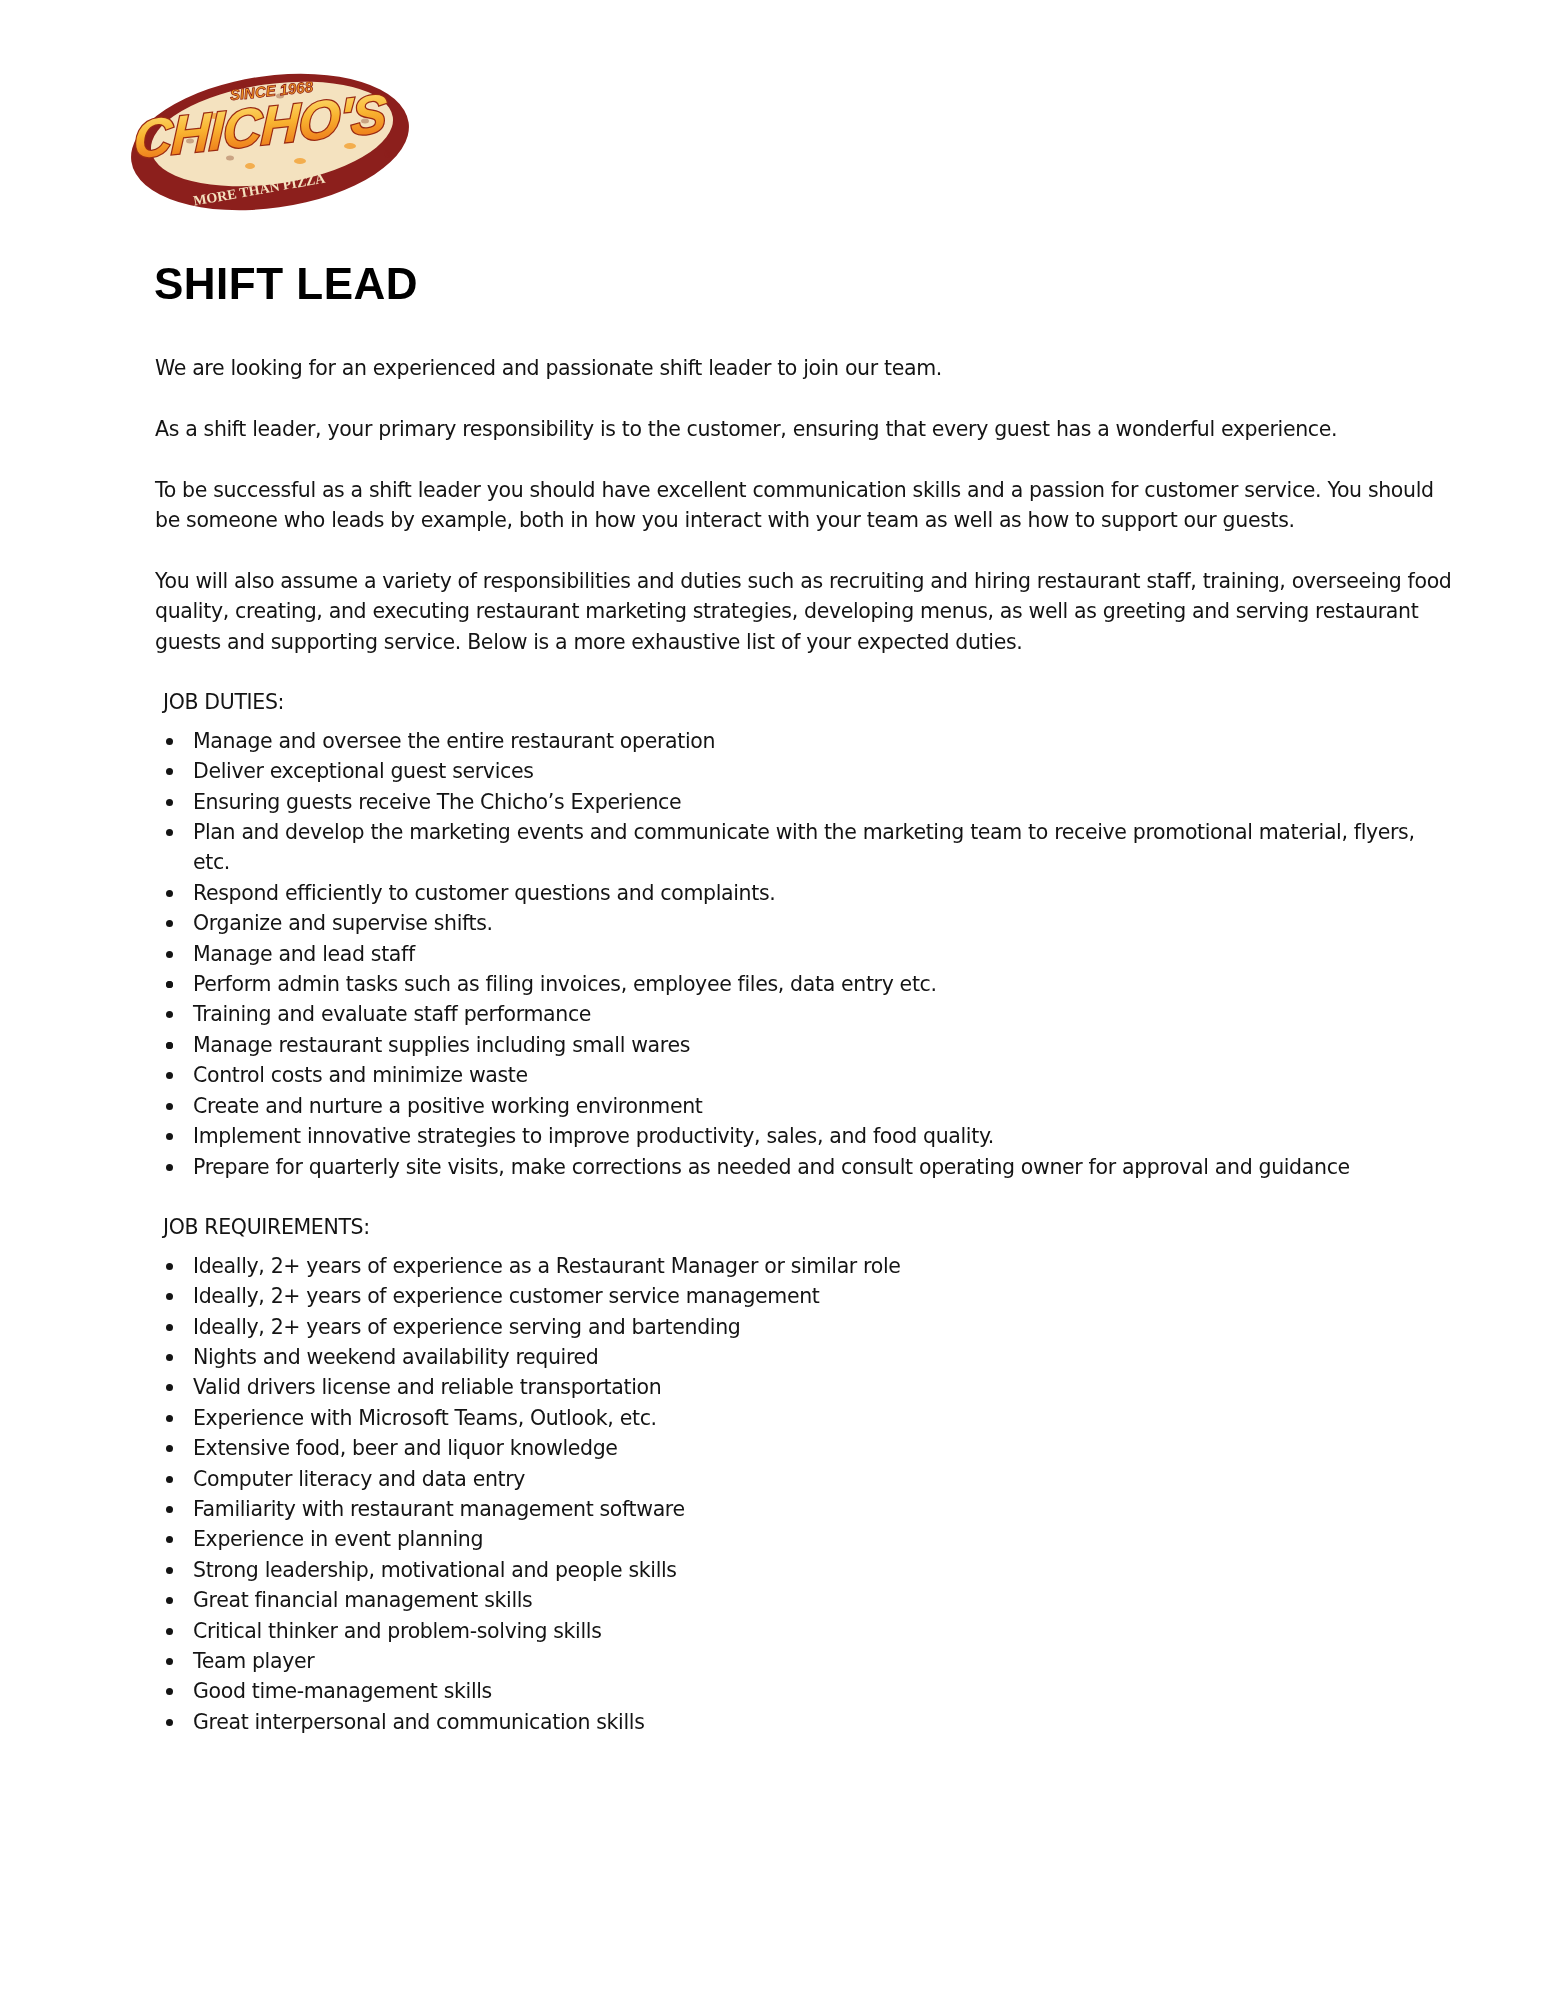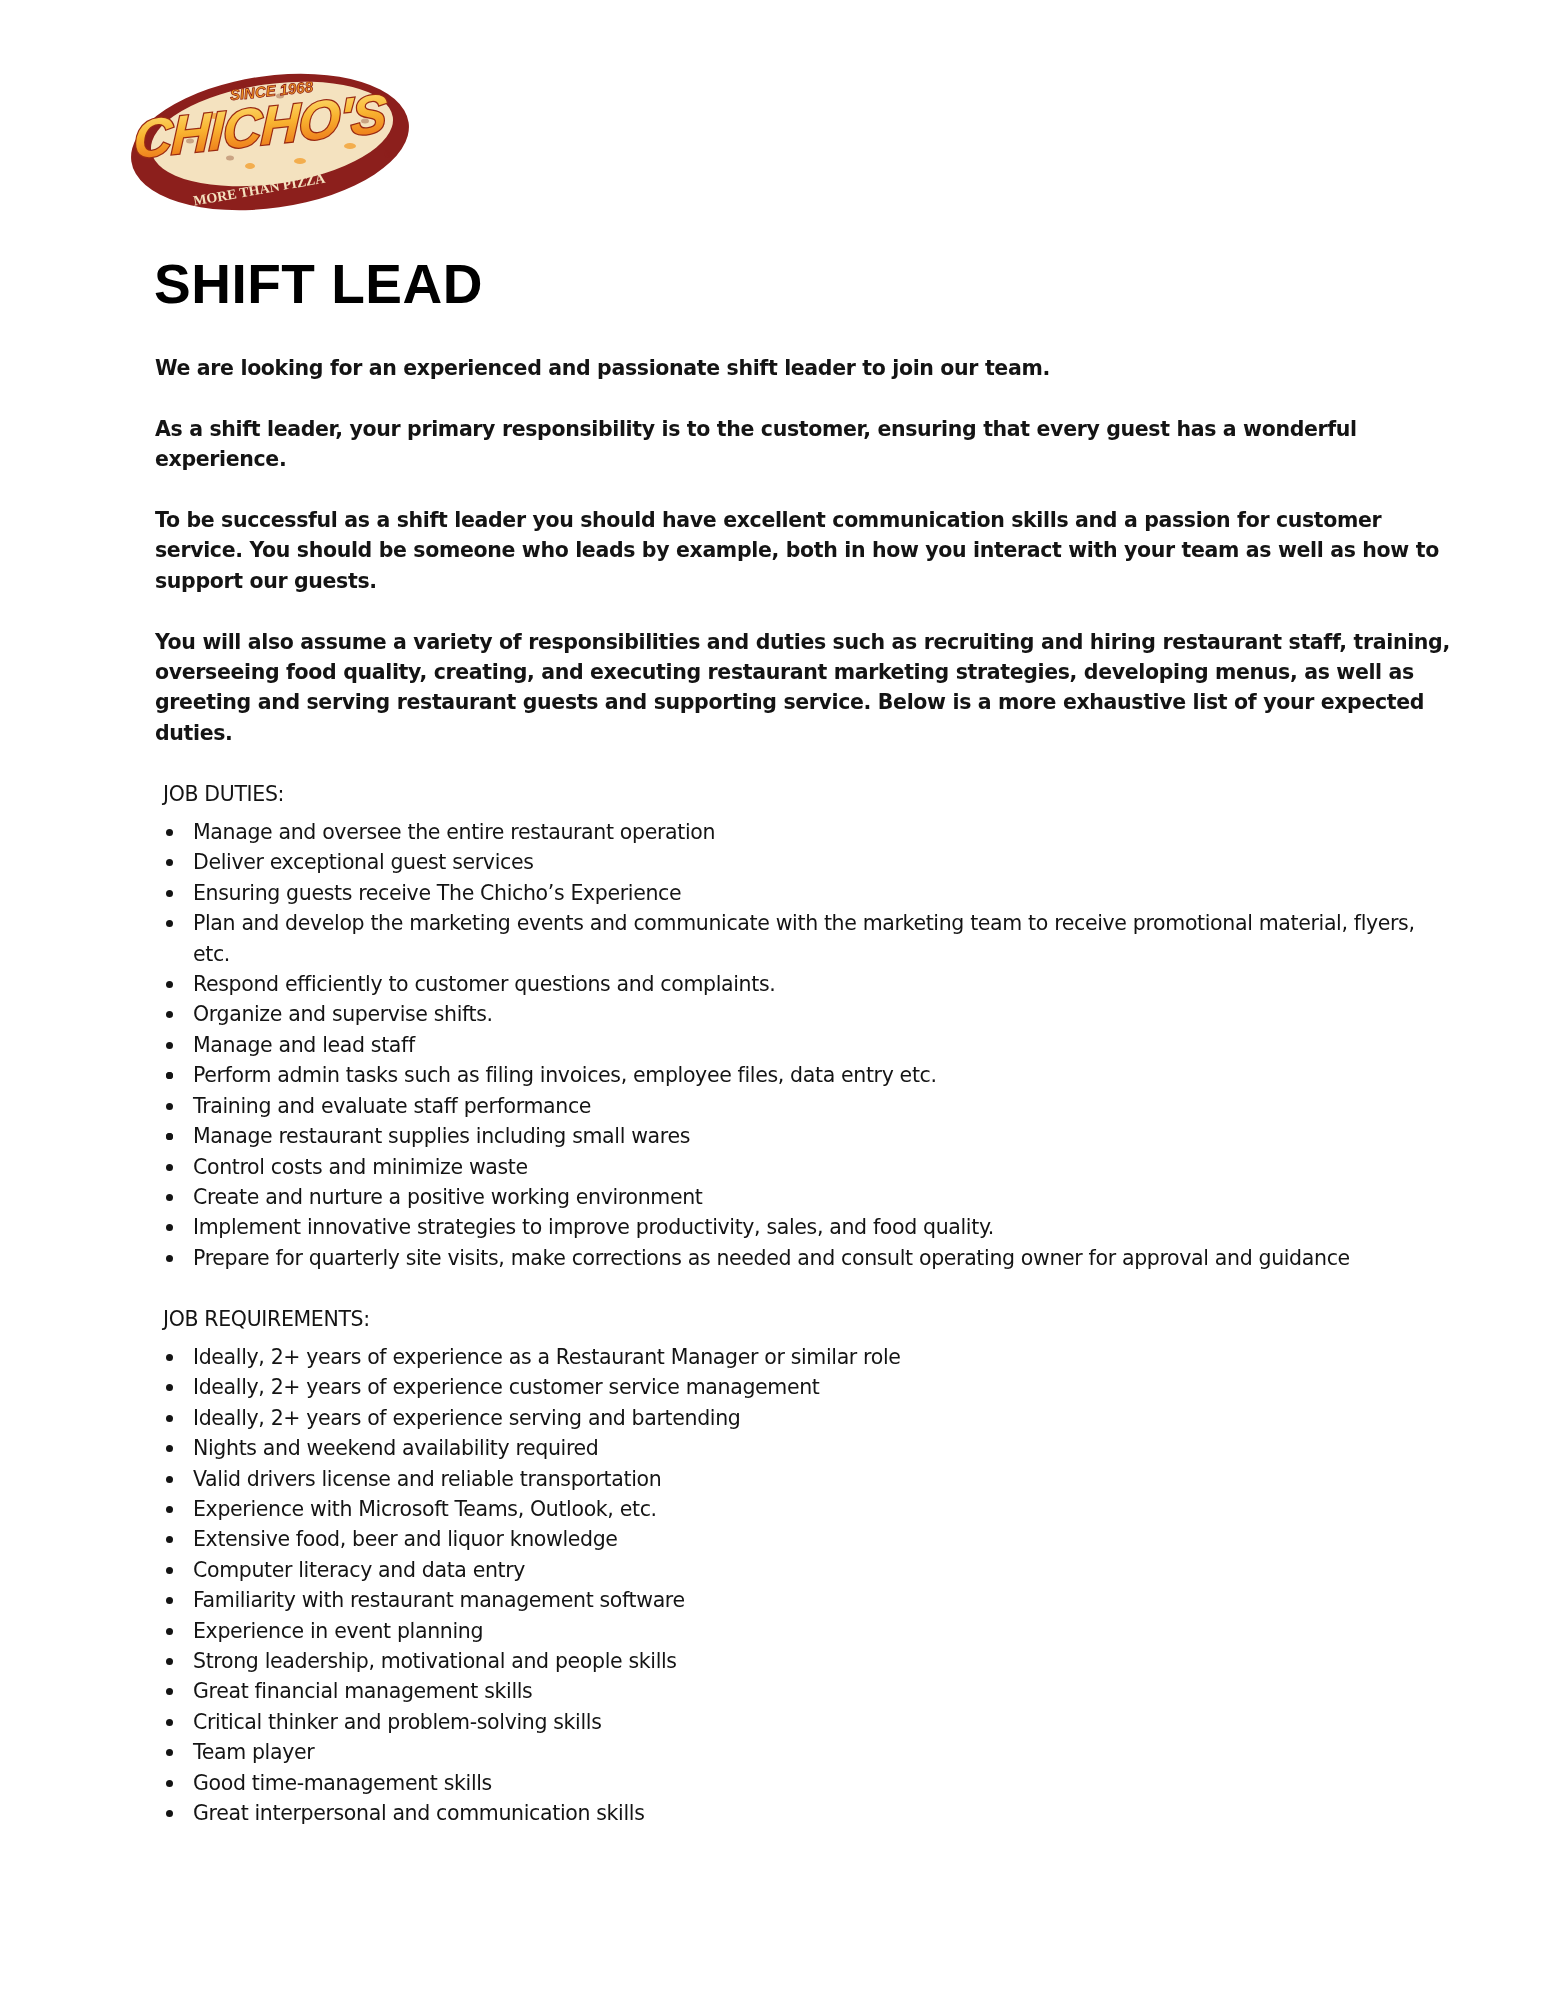--- a/index.html
+++ b/index.html
@@ -23,39 +23,38 @@
       height: 145px;
     }
     .logo svg { width: 100%; height: 100%; display: block; }
     .page-title {
       position: absolute;
       left: 154px;
       top: 244px;
       margin: 0;
       font-family: "Liberation Sans", sans-serif;
       font-weight: bold;
-      font-size: 55px;
+      font-size: 44px;
       line-height: 80px;
       letter-spacing: 0.5px;
       color: #000000;
     }
     .content {
       position: absolute;
       left: 155px;
       top: 353px;
       width: 1300px;
       font-family: "DejaVu Sans", sans-serif;
       font-size: 20.5px;
       line-height: 30.4px;
       letter-spacing: -0.35px;
       color: #141414;
     }
     .content p {
       margin: 0 0 30.4px 0;
-      font-weight: bold;
     }
     .section-label {
       margin: 8px;
     }
     .content ul {
       list-style: none;
       margin: 0 0 30.4px 0;
       padding: 0 0 0 38px;
     }
     .content ul li {

